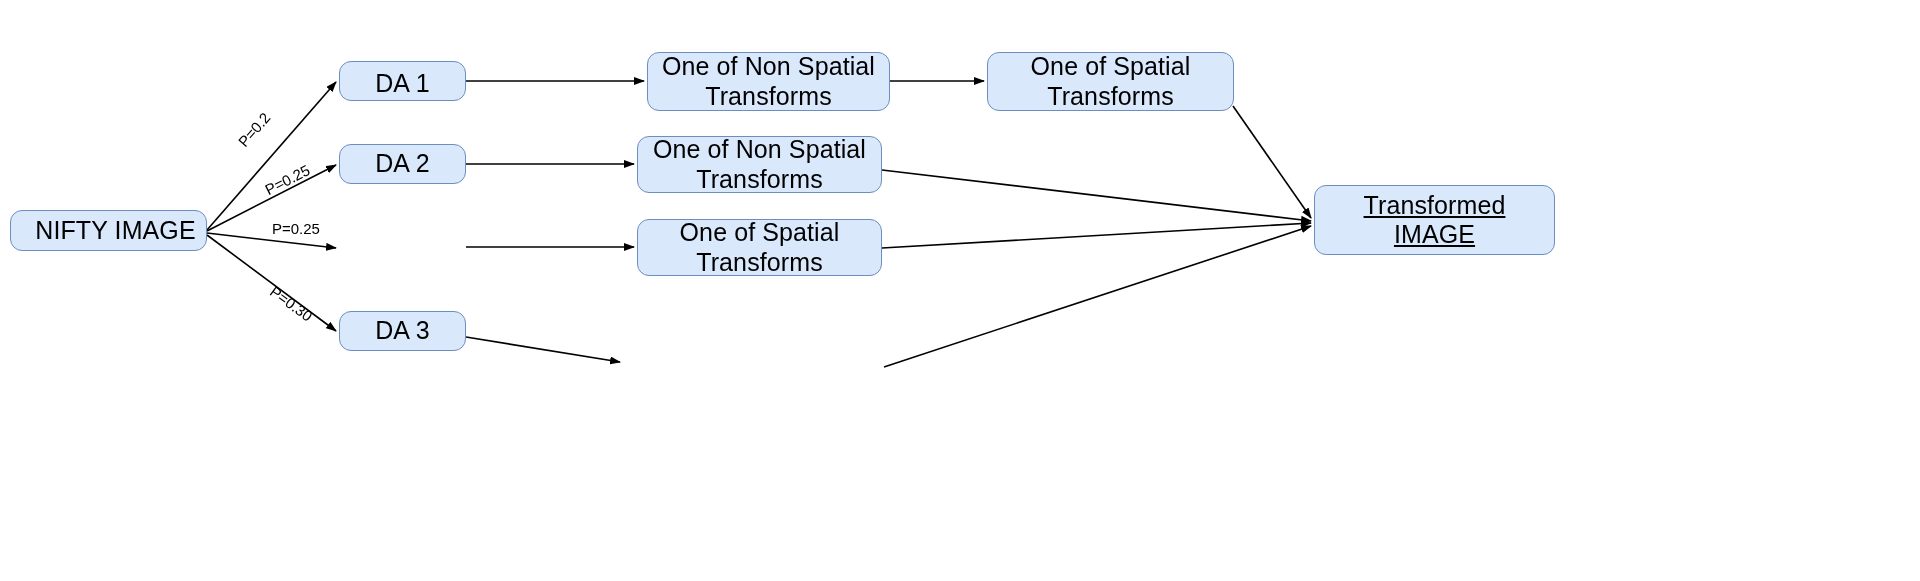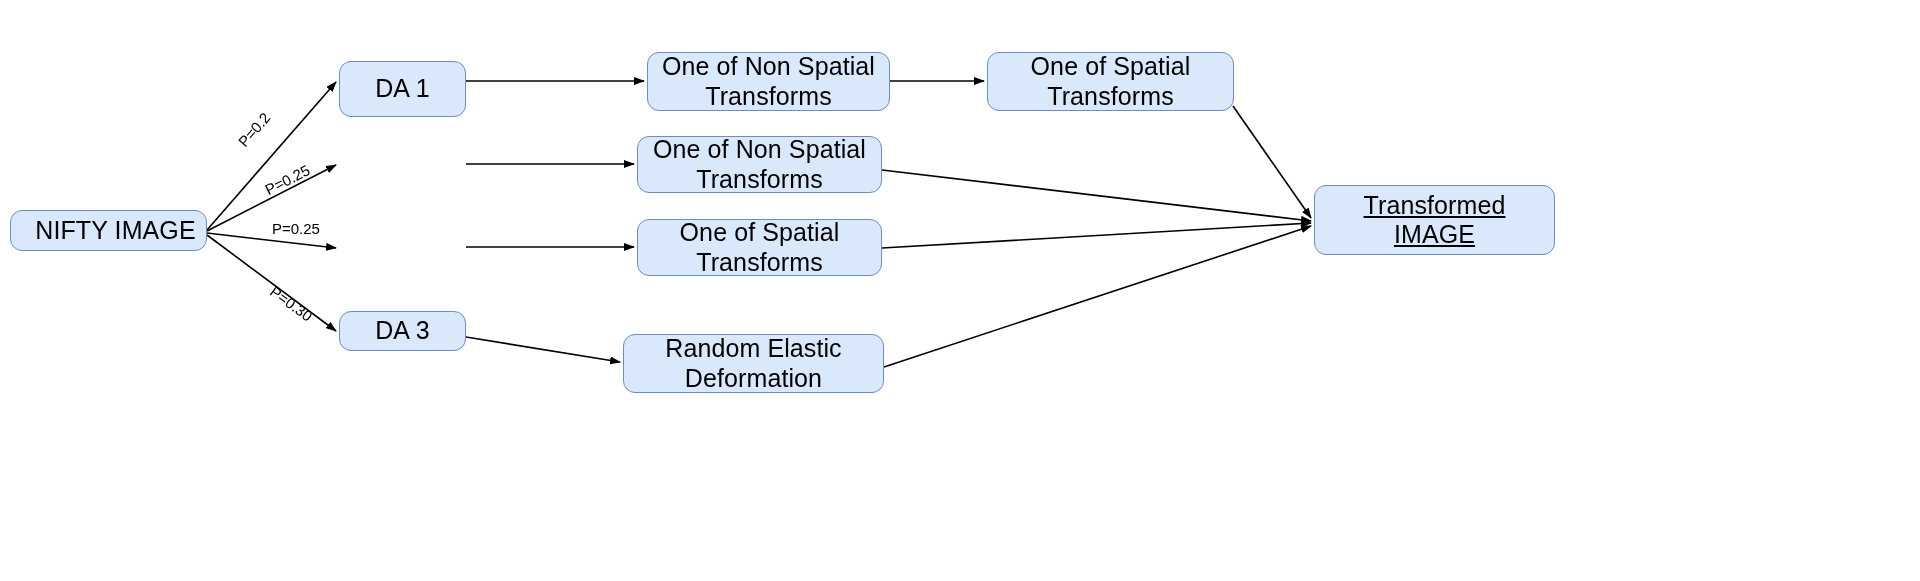--- a/index.html
+++ b/index.html
@@ -87,24 +87,27 @@
     <path d="M1233,106 L1311,218" fill="none" stroke="#000000" stroke-width="1.6" marker-end="url(#arrowhead)"></path>
     <path d="M882,170 L1311,221" fill="none" stroke="#000000" stroke-width="1.6" marker-end="url(#arrowhead)"></path>
     <path d="M882,248 L1311,223" fill="none" stroke="#000000" stroke-width="1.6" marker-end="url(#arrowhead)"></path>
     <path d="M884,367 L1311,226" fill="none" stroke="#000000" stroke-width="1.6" marker-end="url(#arrowhead)"></path>
   </svg>
 
   <div class="node" style="left:10px; top:210px; width:197px; height:41px;padding-left:20px;">
     <span class="node-label">NIFTY IMAGE</span>
   </div>
 
-  <div class="node" style="left:339px; top:61px; width:127px; height:56px;">
+  <div class="node" style="left:339px; top:61px; width:127px; height:40px;align-items:flex-end;">
     <span class="node-label">DA 1</span>
   </div>
 
+  <div class="node" style="left:339px; top:144px; width:127px; height:40px;">
+    <span class="node-label">DA 2</span>
+  </div>
 
 
   <div class="node" style="left:339px; top:311px; width:127px; height:40px;">
     <span class="node-label">DA 3</span>
   </div>
 
   <div class="node" style="left:647px; top:52px; width:243px; height:59px;">
     <span class="node-label">One of Non Spatial
 Transforms</span>
   </div>
@@ -117,24 +120,20 @@
   <div class="node" style="left:637px; top:136px; width:245px; height:57px;">
     <span class="node-label">One of Non Spatial
 Transforms</span>
   </div>
 
   <div class="node" style="left:637px; top:219px; width:245px; height:57px;">
     <span class="node-label">One of Spatial
 Transforms</span>
   </div>
 
-  <div class="node" style="left:623px; top:334px; width:261px; height:59px;">
-    <span class="node-label">Random Elastic
-Deformation</span>
-  </div>
 
   <div class="node" style="left:1314px; top:185px; width:241px; height:70px;text-decoration:underline;">
     <span class="node-label">Transformed
 IMAGE</span>
   </div>
 
   <span class="edge-label" style="left:241px; top:136px; transform: rotate(-49deg);">P=0.2</span>
 
   <span class="edge-label" style="left:266px; top:182px; transform: rotate(-27deg);">P=0.25</span>
 

